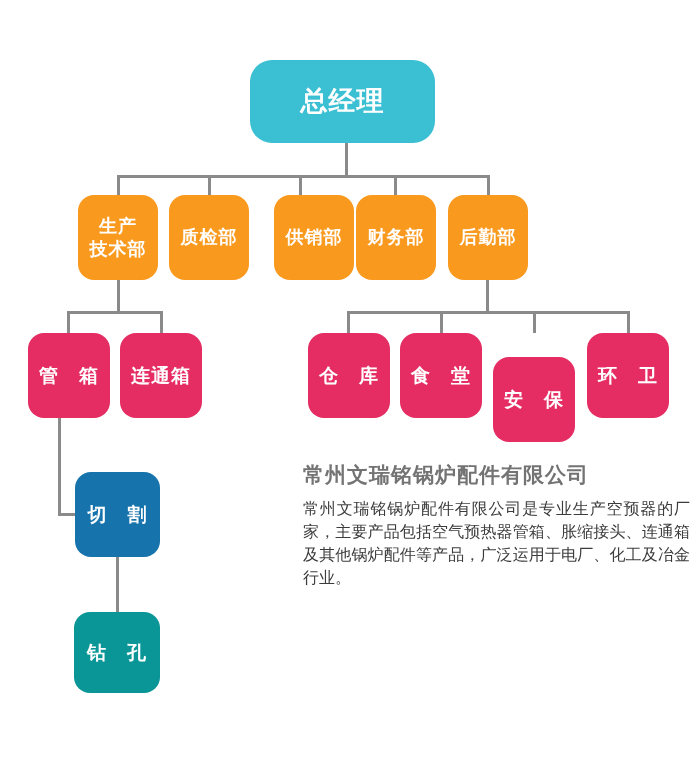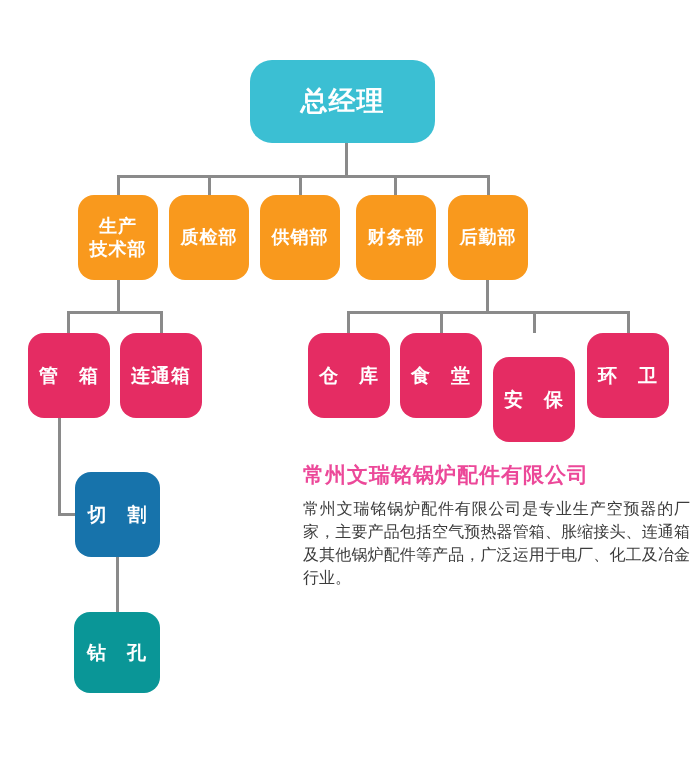--- a/index.html
+++ b/index.html
@@ -41,21 +41,21 @@
   .company-info {
     position: absolute;
     left: 303px;
     top: 461px;
     width: 387px;
   }
   .company-name {
     margin: 0 0 8px 0;
     font-size: 21px;
     font-weight: 700;
-    color: #ec4899;
+    color: #737373;
     letter-spacing: 1px;
   }
   .company-description {
     margin: 0;
     font-size: 16px;
     line-height: 23px;
     color: #3c3c3c;
     text-align: justify;
   }
 </style>
@@ -92,21 +92,21 @@
     <span class="node-label">总经理</span>
   </div>
 
   <div class="node dept" style="left: 169px; top: 195px; width: 80px; height: 85px; background: rgb(249, 153, 29);">
     <span class="node-label">质检部</span>
   </div>
   <div class="node dept" style="left: 78px; top: 195px; width: 80px; height: 85px; background: rgb(249, 153, 29);">
     <span class="node-label">生产
 技术部</span>
   </div>
-  <div class="node dept" style="left: 260px; top: 195px; width: 80px; height: 85px; background: rgb(249, 153, 29);">
+  <div class="node dept" style="left: 274px; top: 195px; width: 80px; height: 85px; background: rgb(249, 153, 29);">
     <span class="node-label">供销部</span>
   </div>
   <div class="node dept" style="left: 356px; top: 195px; width: 80px; height: 85px; background: rgb(249, 153, 29);">
     <span class="node-label">财务部</span>
   </div>
   <div class="node dept" style="left: 448px; top: 195px; width: 80px; height: 85px; background: rgb(249, 153, 29); text-align: center;">
     <span class="node-label">后勤部</span>
   </div>
 
   <div class="node unit" style="left: 28px; top: 333px; width: 82px; height: 85px; background: rgb(229, 44, 99);">

